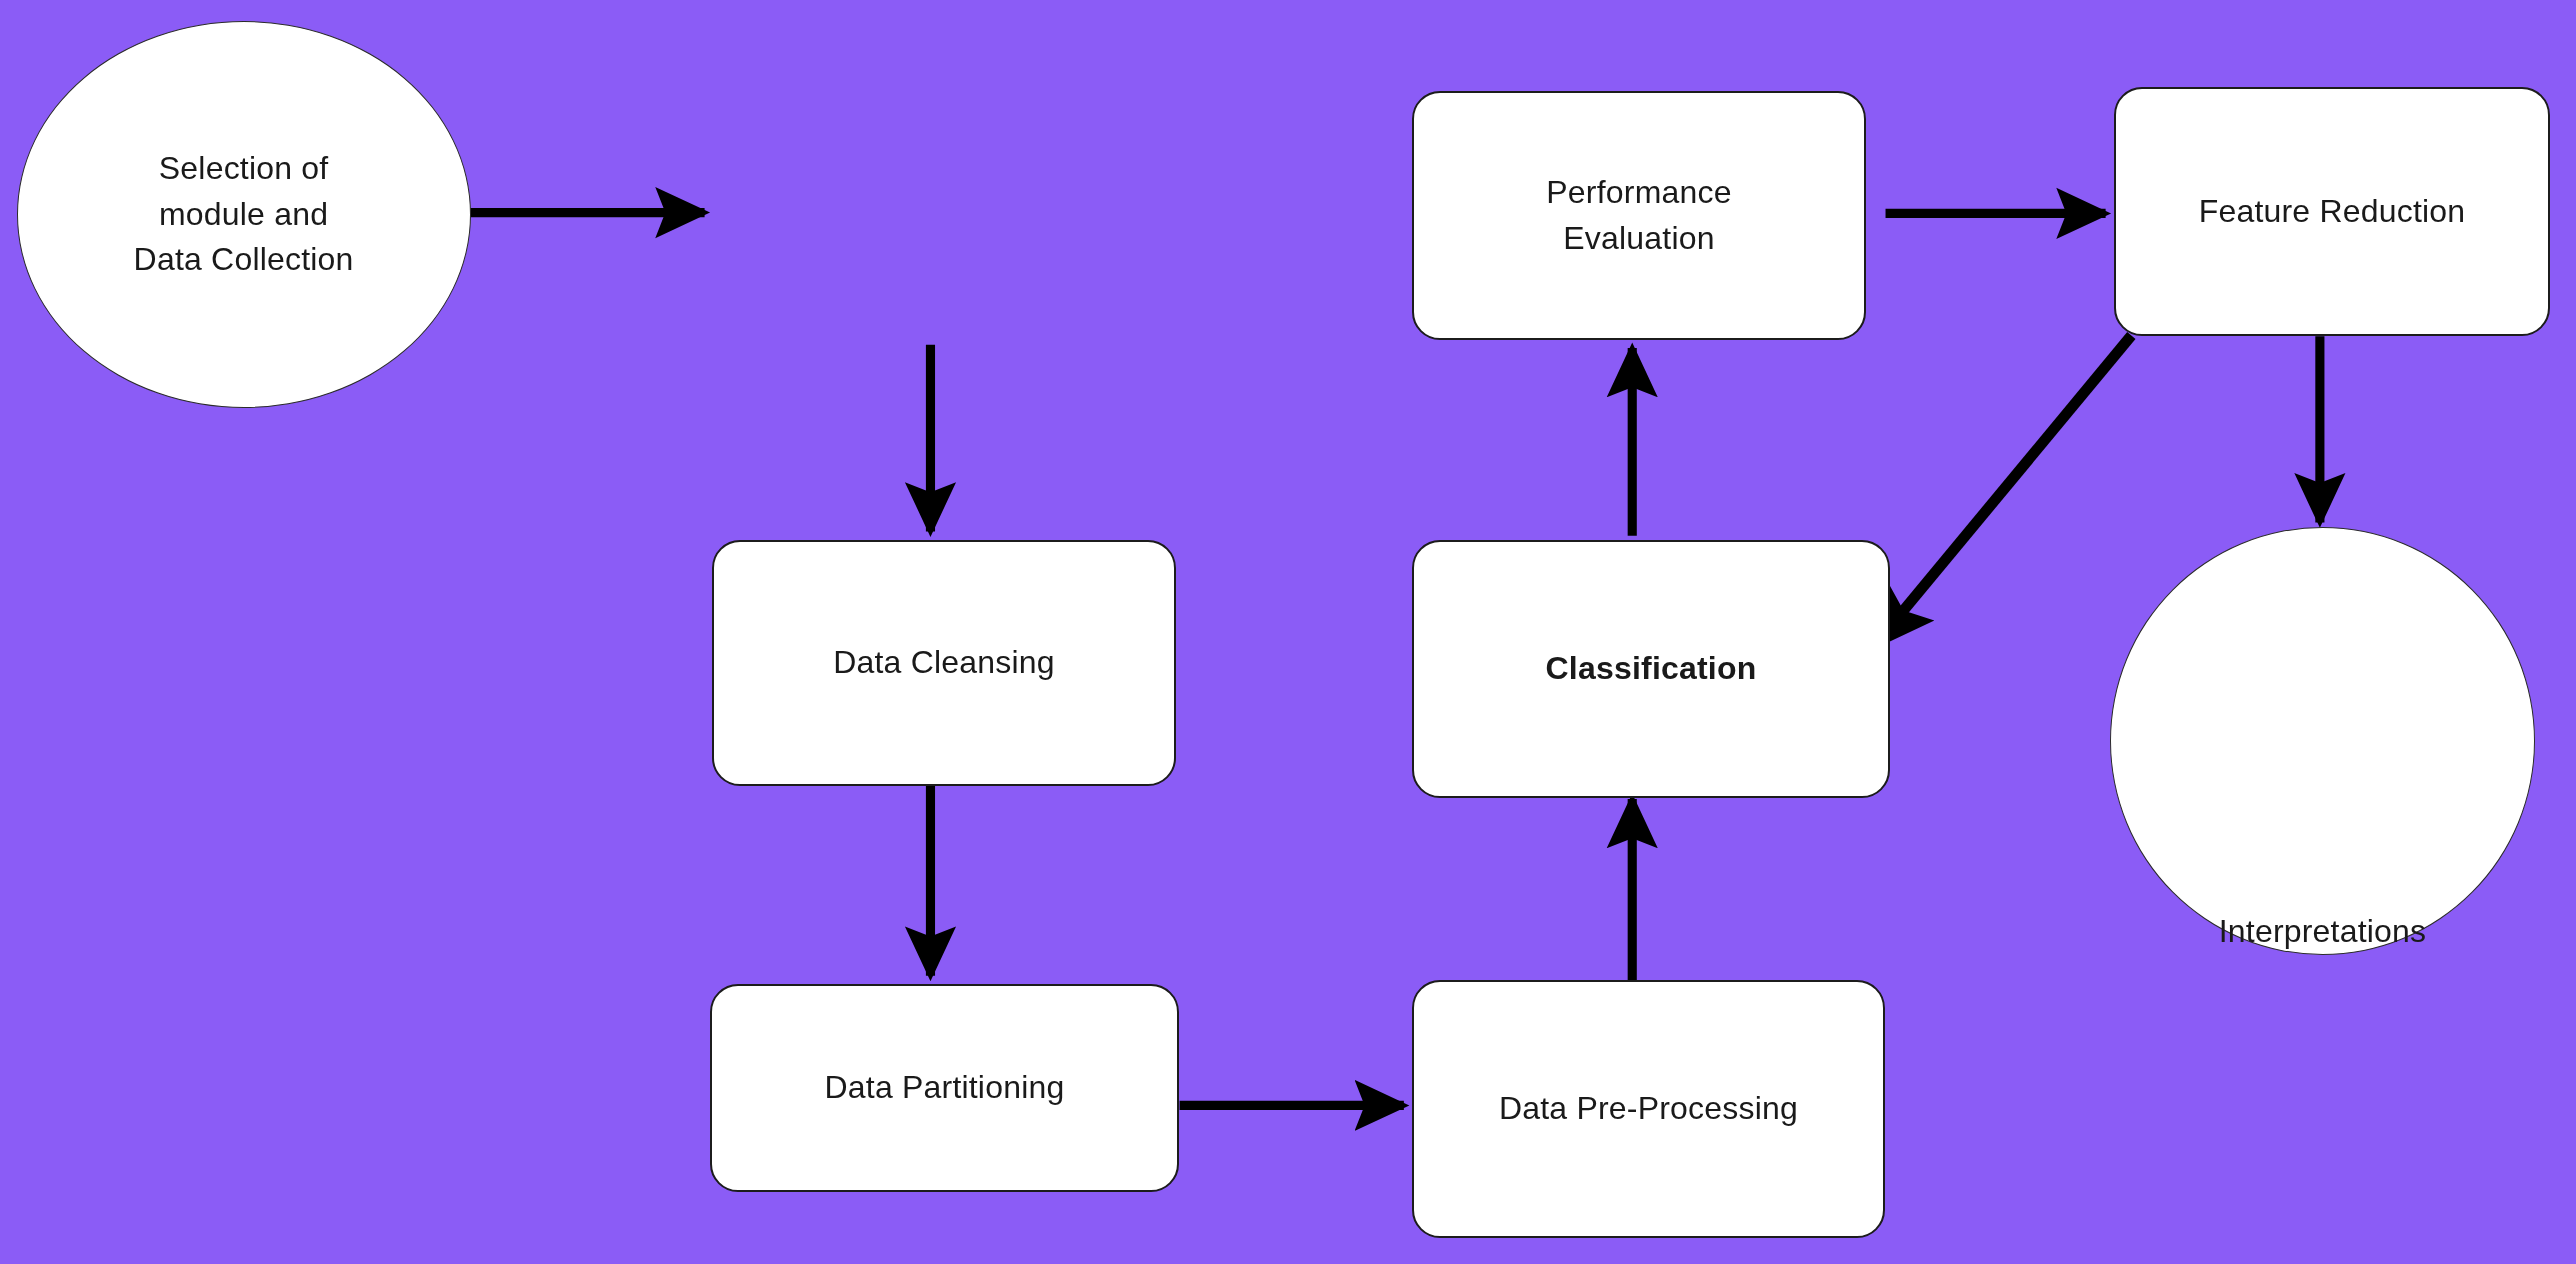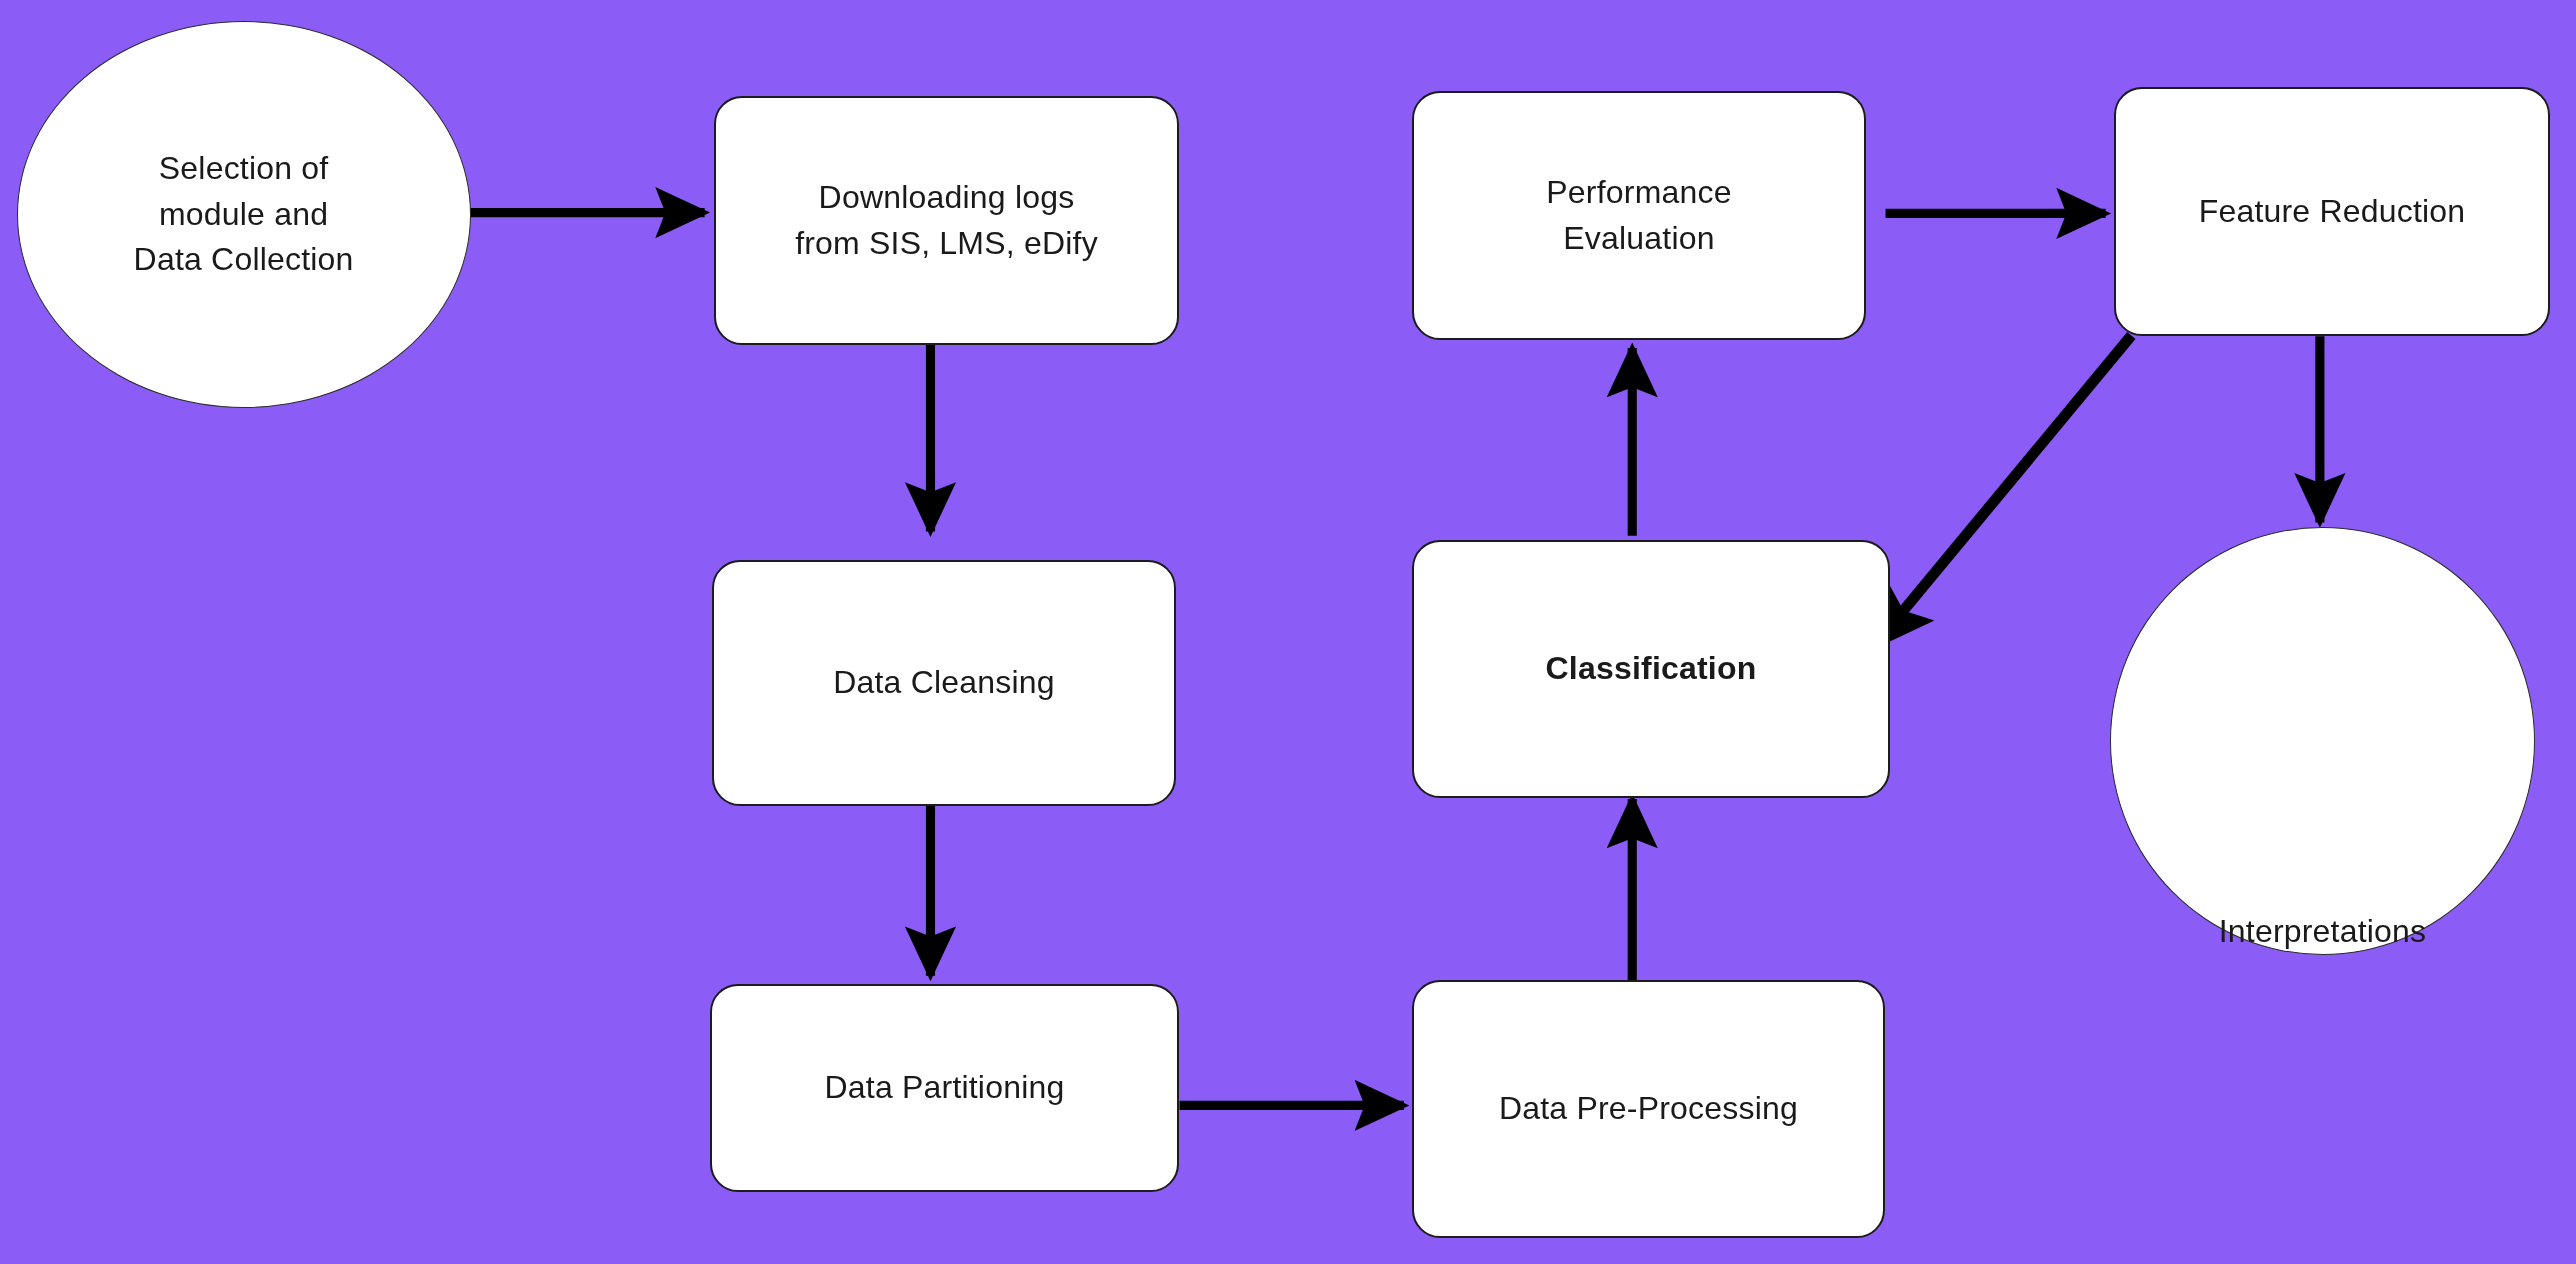--- a/index.html
+++ b/index.html
@@ -82,26 +82,22 @@
 
     <line x1="2793" y1="405" x2="2793" y2="629" stroke="#000000" stroke-width="11" marker-end="url(#ah)"></line>
   </svg>
 
   <div class="node terminator" style="left:16.6px; top:21px; width:454px; height:387px;">
     <span class="label">Selection of
 module and
 Data Collection</span>
   </div>
 
-  <div class="node process" style="left:714px; top:96px; width:465px; height:249px;">
-    <span class="label">Downloading logs
-from SIS, LMS, eDify</span>
-  </div>
 
-  <div class="node process" style="left:712px; top:540px; width:464px; height:246px;margin-top:20px;">
+  <div class="node process" style="left:712px; top:540px; width:464px; height:246px;">
     <span class="label">Data Cleansing</span>
   </div>
 
   <div class="node process" style="left:710px; top:984px; width:469px; height:208px;">
     <span class="label">Data Partitioning</span>
   </div>
 
   <div class="node process" style="left:1412px; top:980px; width:473px; height:258px;justify-content:center;">
     <span class="label">Data Pre-Processing</span>
   </div>

